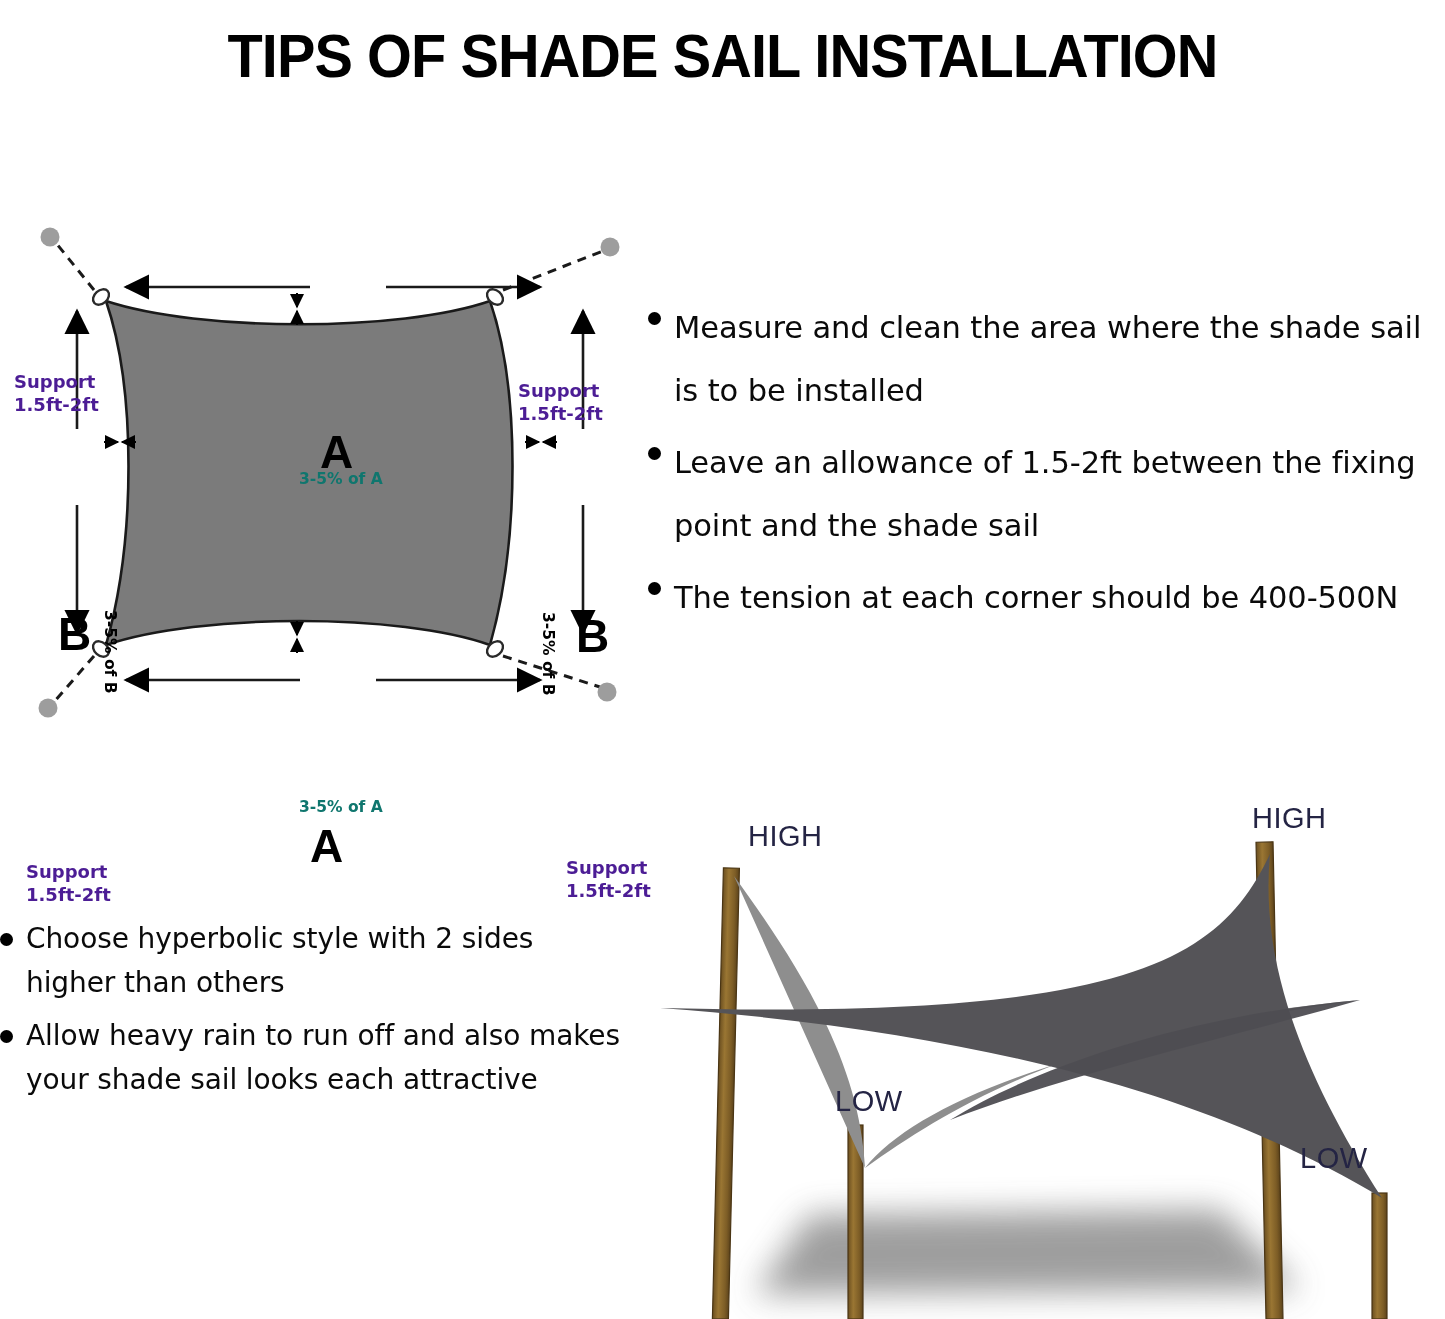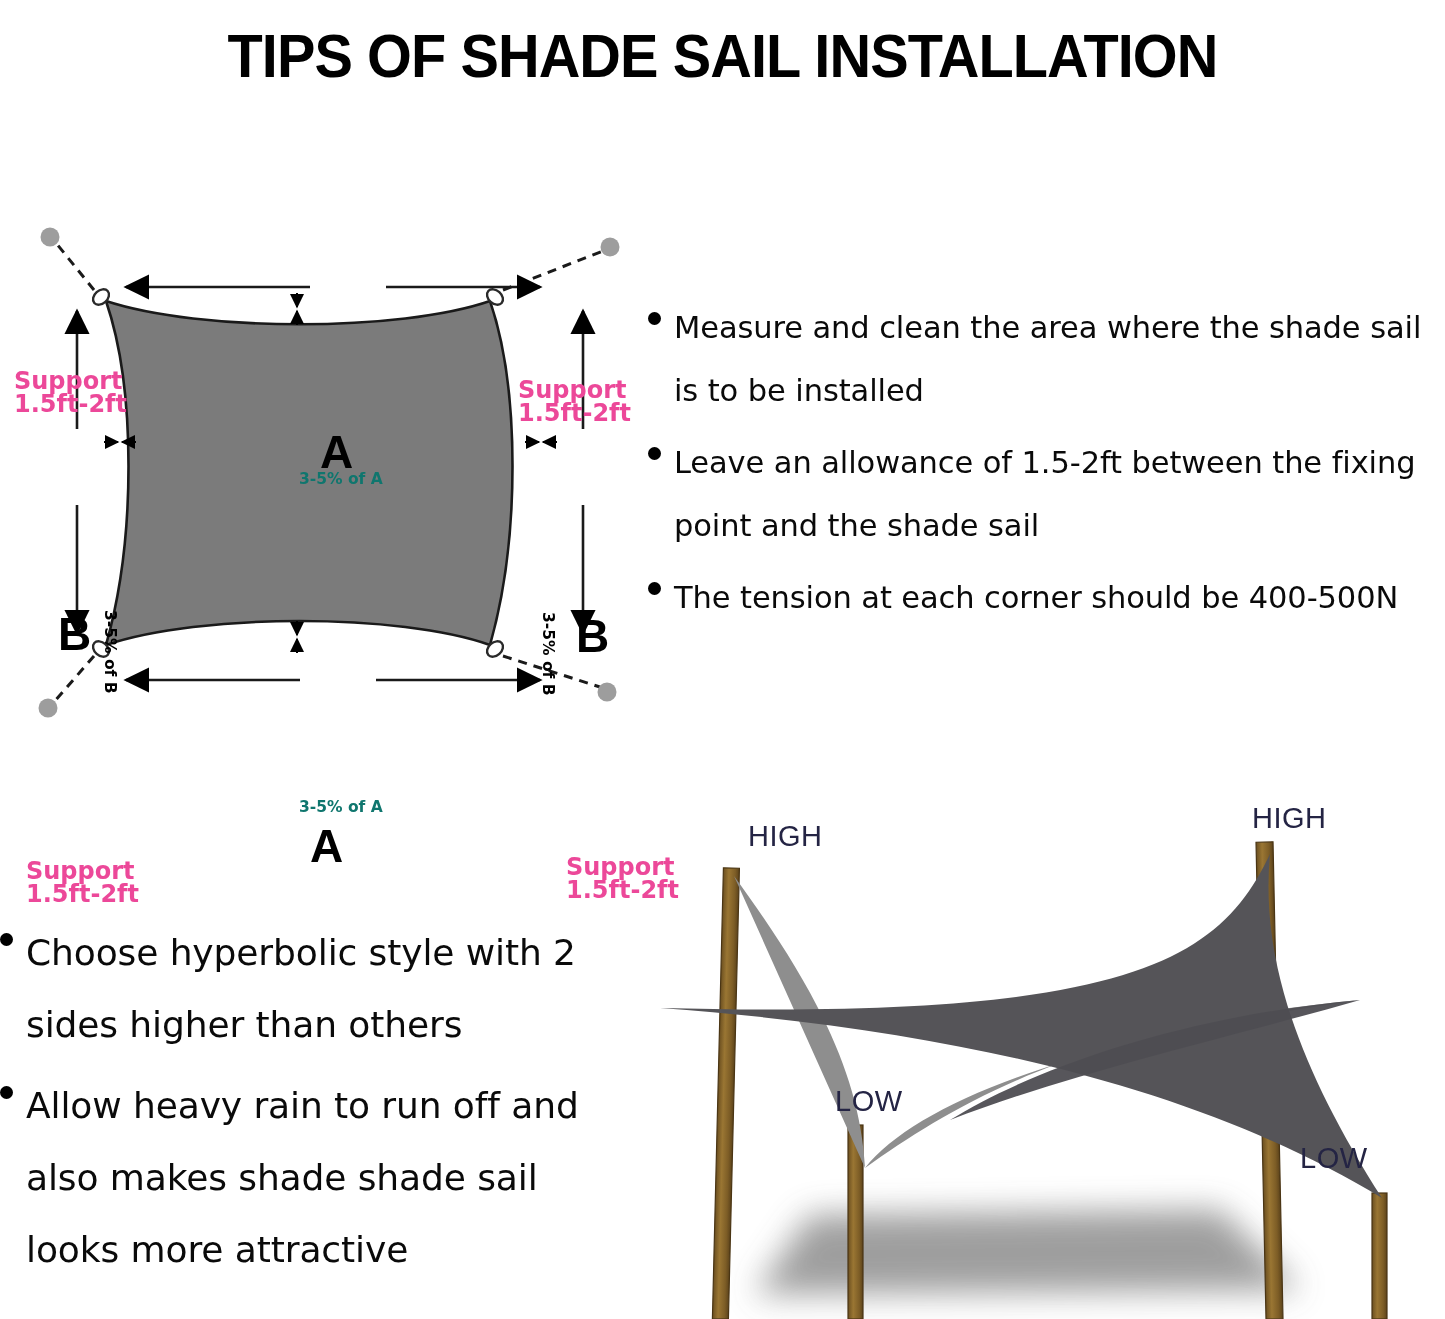--- a/index.html
+++ b/index.html
@@ -15,21 +15,21 @@
     font-family:"Liberation Sans","DejaVu Sans",sans-serif;
     font-weight:bold;font-size:62px;letter-spacing:-1px;color:#000;
     transform:scaleX(0.93);transform-origin:50% 50%;white-space:nowrap;
   }
 
   
   #diagram-rect{position:absolute;left:0px;top:165px;width:660px;height:560px;}
   #diagram-rect svg{position:absolute;left:0;top:0;}
 
   .support-lbl{
-    position:absolute;font-size:24px;line-height:23px;color:#ec4899;
+    position:absolute;font-size:18px;line-height:23px;color:#4c1d95;
     font-family:"DejaVu Sans","Liberation Sans",sans-serif;font-weight:600;
     white-space:nowrap;
   }
   #support-tl{left:14px;top:181px;}
   #support-tr{left:518px;top:190px;}
   #support-bl{left:26px;top:671px;}
   #support-br{left:566px;top:667px;}
 
   .dim-letter{
     position:absolute;font-family:"Liberation Sans","DejaVu Sans",sans-serif;
@@ -63,21 +63,21 @@
   }
   .tip{display:flex;align-items:flex-start;margin-bottom:9px;}
   .tip .dot{
     flex:0 0 auto;width:13px;height:13px;border-radius:50%;background:#000;
     margin-top:16px;margin-right:13px;
   }
   .tip .txt{
     font-family:"DejaVu Sans","Liberation Sans",sans-serif;
     font-size:30.5px;line-height:63px;color:#0a0a0a;letter-spacing:-0.1px;
   }
-  #tips-bottom-left .tip .txt{font-size:36px;line-height:72px;}
+  #tips-bottom-left .tip .txt{font-size:28px;line-height:44px;}
   #tips-bottom-left .tip .dot{margin-top:16px;}
 
   
   #hyperbolic{position:absolute;left:660px;top:746px;width:785px;height:549px;}
   #hyperbolic svg{position:absolute;left:0;top:0;}
   .hl-lbl{
     position:absolute;font-family:"Liberation Sans","DejaVu Sans",sans-serif;
     font-size:29px;color:#242444;letter-spacing:0.5px;white-space:nowrap;
   }
   #lbl-high-left{left:88px;top:50px;}
@@ -211,21 +211,21 @@
     </div>
   </div>
 
   <div id="tips-bottom-left">
     <div class="tip">
       <span class="dot"></span>
       <span class="txt">Choose hyperbolic style with 2 sides higher than others</span>
     </div>
     <div class="tip">
       <span class="dot"></span>
-      <span class="txt">Allow heavy rain to run off and also makes shade shade sail looks more attractive</span>
+      <span class="txt">Allow heavy rain to run off and also makes your shade sail looks each attractive</span>
     </div>
   </div>
 
   <div id="hyperbolic">
     <svg width="785" height="549" viewBox="0 0 785 549">
       <defs>
         <linearGradient id="woodG" x1="0" y1="0" x2="1" y2="0">
           <stop offset="0%" stop-color="#6b4f20"></stop>
           <stop offset="35%" stop-color="#9a7633"></stop>
           <stop offset="75%" stop-color="#7d5d26"></stop>

